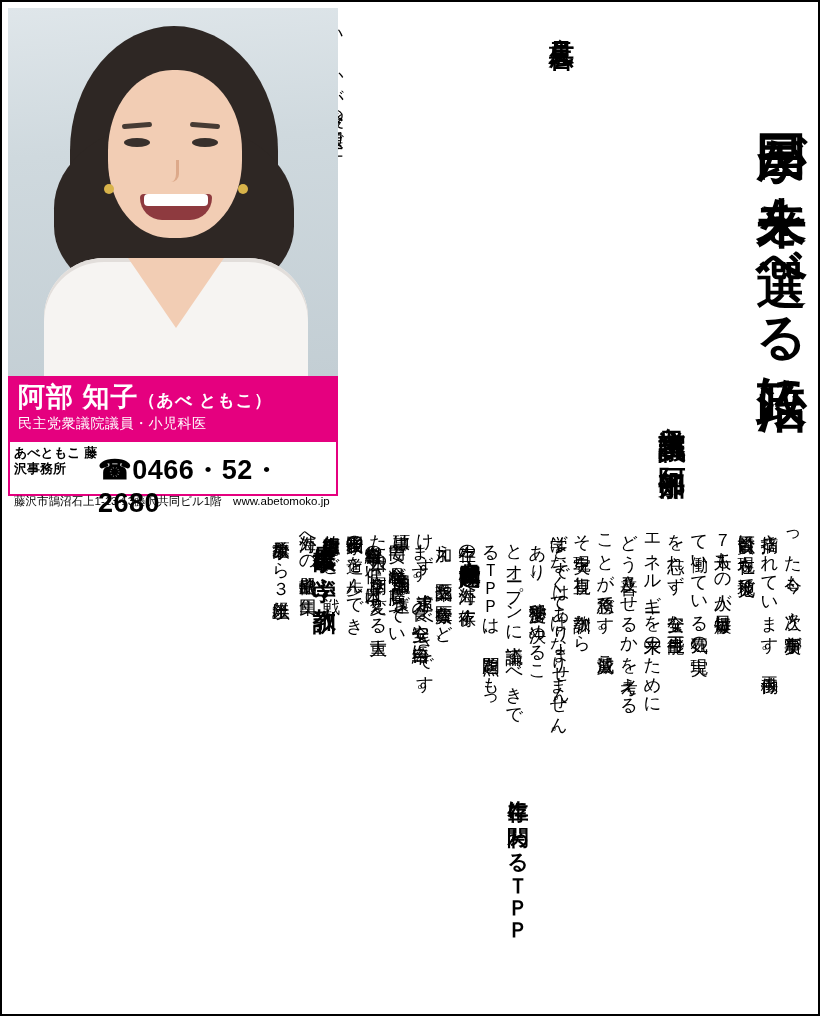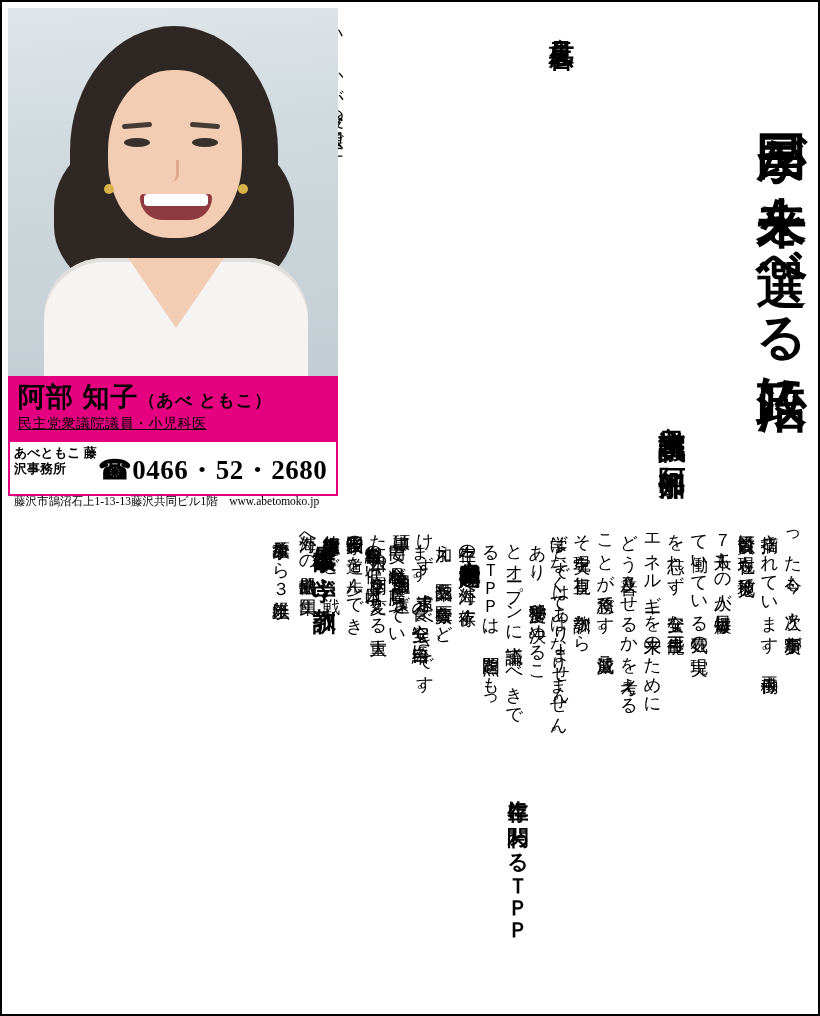--- a/index.html
+++ b/index.html
@@ -141,33 +141,33 @@
     background:#f2cdb4;clip-path:polygon(50% 100%,0 0,100% 0);z-index:2;
   }
   .p-earring{
     position:absolute;width:10px;height:10px;background:#d8b34a;border-radius:50%;z-index:4;top:176px;
   }
   .p-earring.l{left:96px;}
   .p-earring.r{left:230px;}
 
   .nameplate{
     position:absolute;left:0;top:368px;width:330px;height:64px;
-    background:#e5007f;color:#000000;
+    background:#e5007f;color:#ffffff;
     display:flex;flex-direction:column;justify-content:center;
     padding-left:10px;box-sizing:border-box;
     font-family:"Liberation Sans","DejaVu Sans",sans-serif;
   }
   .np-name{font-size:27px;font-weight:bold;letter-spacing:1px;line-height:1.05;}
   .np-name .kana{font-size:17px;}
-  .np-role{font-size:14px;margin-top:3px;letter-spacing:0.5px;text-decoration:underline;}
+  .np-role{font-size:14px;margin-top:3px;letter-spacing:0.5px;}
 
   .officebox{
     position:absolute;left:0;top:432px;width:330px;height:56px;
     border:2px solid #e5007f;box-sizing:border-box;background:#fff;
-    font-family:Liberation Serif, serif;
+    font-family:Liberation Sans, sans-serif;
   }
   .ob-left{
     position:absolute;left:4px;top:3px;width:84px;
     font-size:13px;line-height:1.25;color:#000;font-weight:bold;
   }
   .ob-tel{
     position:absolute;left:88px;top:10px;
     font-size:27px;font-weight:bold;letter-spacing:0.5px;
   }
   .ob-addr{

